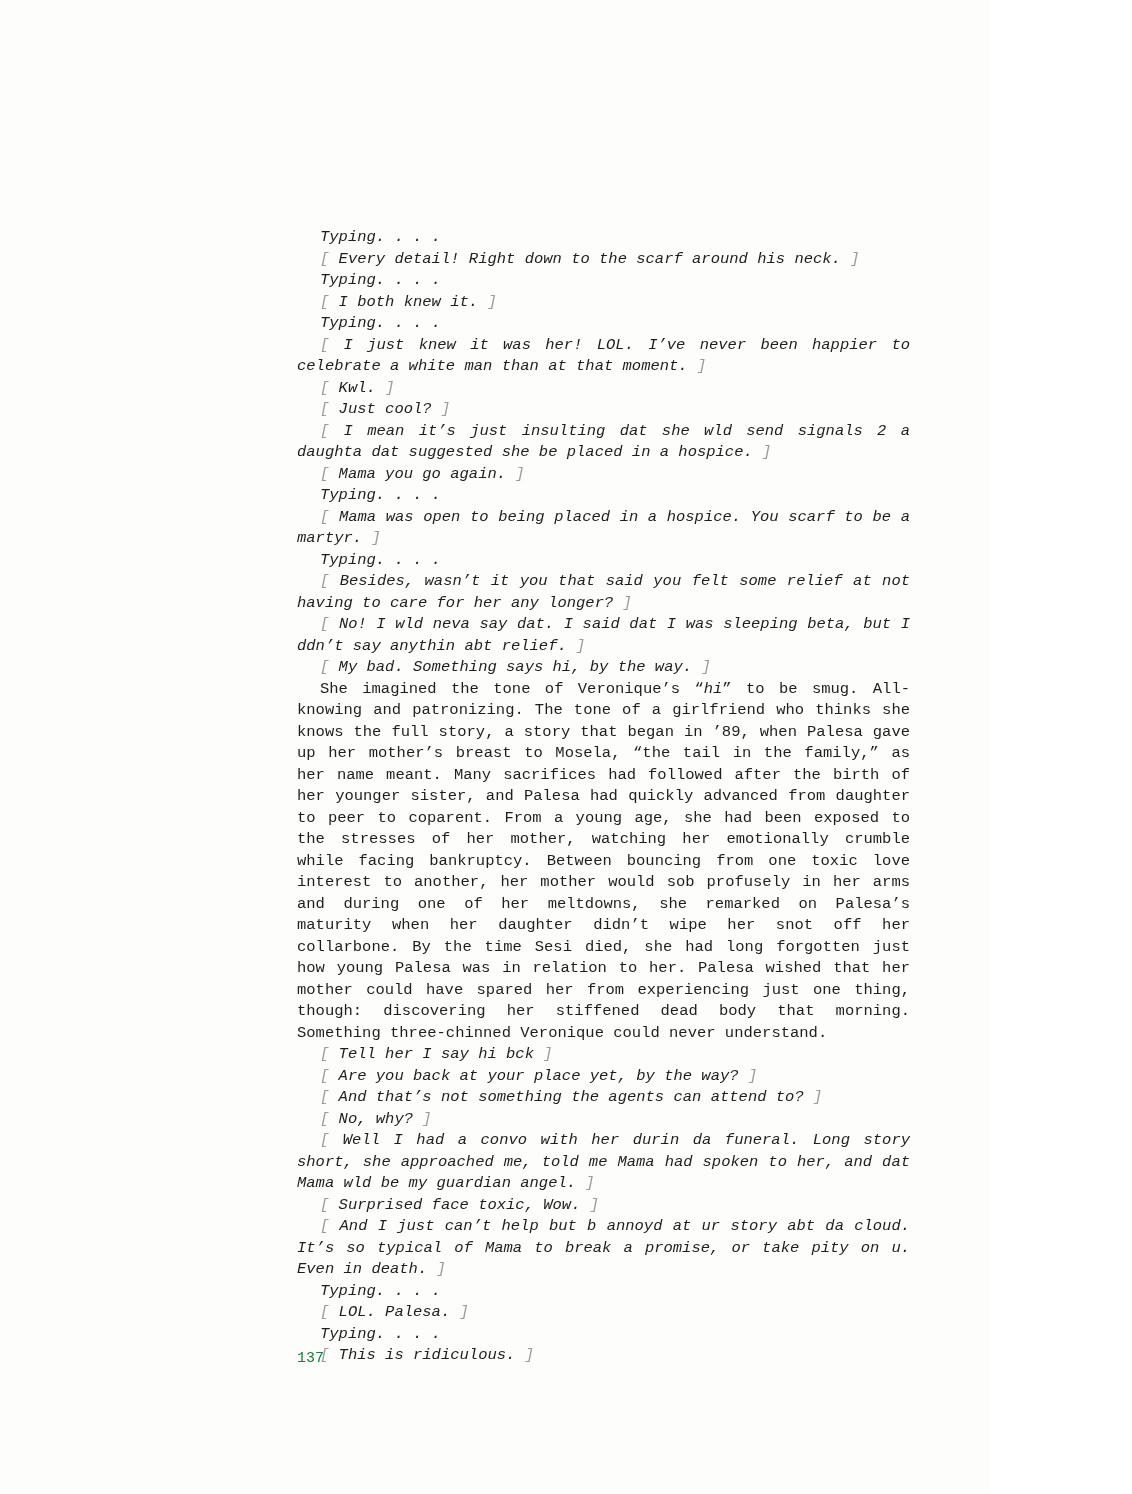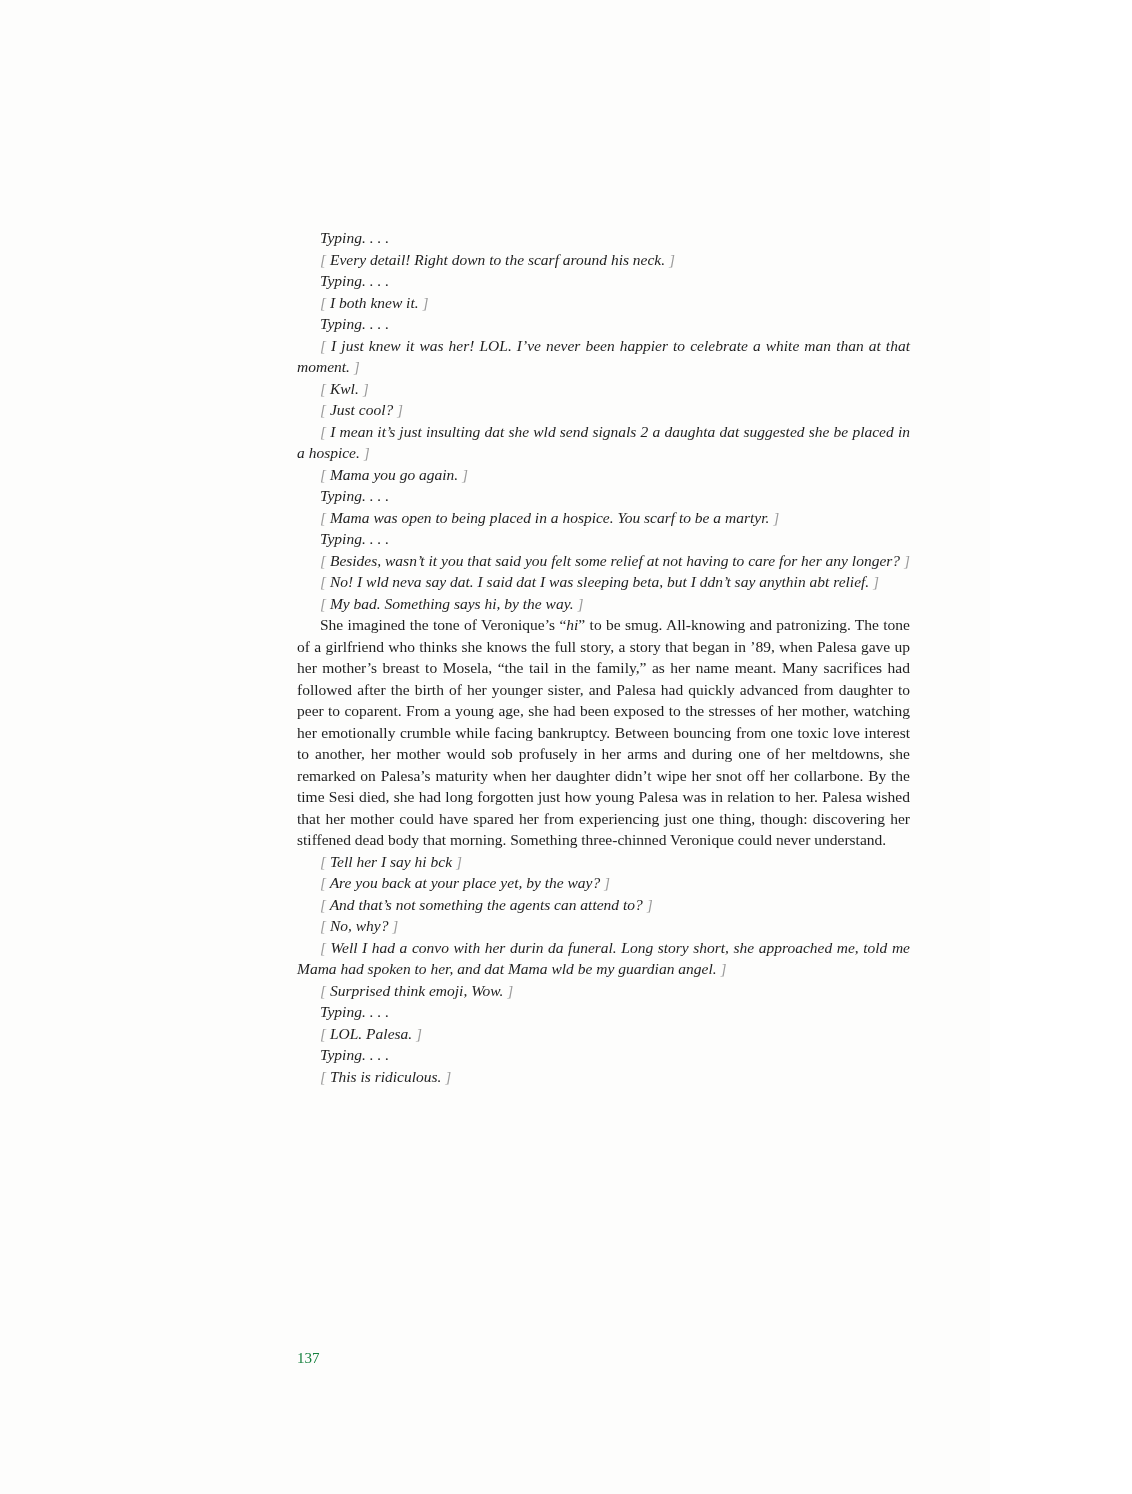--- a/index.html
+++ b/index.html
@@ -5,21 +5,21 @@
   html, body {
     margin: 0;
     padding: 0;
     background: #ffffff;
   }
   .page {
     position: relative;
     width: 990px;
     height: 1494px;
     background: #fdfdfc;
-    font-family: Liberation Serif, serif;
+    font-family: Liberation Mono, monospace;
     color: #1e1e1e;
     overflow: hidden;
   }
   .text-block {
     position: absolute;
     left: 297px;
     top: 227px;
     width: 613px;
     font-size: 15.5px;
     line-height: 21.5px;
@@ -76,21 +76,22 @@
         <p class="chat"><span class="bkt" style="color: rgb(155, 155, 155);">[ </span><span>No! I wld neva say dat. I said dat I was sleeping beta, but I ddn’t say anythin abt relief.</span><span class="bkt" style="color: rgb(155, 155, 155);"> ]</span></p>
         <p class="chat"><span class="bkt" style="color: rgb(155, 155, 155);">[ </span><span>My bad. Something says hi, by the way.</span><span class="bkt" style="color: rgb(155, 155, 155);"> ]</span></p>
       </div>
     <p id="prose" class="prose"><span class="">She imagined the tone of Veronique’s “</span><span class="italic">hi</span><span class="">” to be smug. All-knowing and patronizing. The tone of a girlfriend who thinks she knows the full story, a story that began in ’89, when Palesa gave up her mother’s breast to Mosela, “the tail in the family,” as her name meant. Many sacrifices had followed after the birth of her younger sister, and Palesa had quickly advanced from daughter to peer to coparent. From a young age, she had been exposed to the stresses of her mother, watching her emotionally crumble while facing bankruptcy. Between bouncing from one toxic love interest to another, her mother would sob profusely in her arms and during one of her meltdowns, she remarked on Palesa’s maturity when her daughter didn’t wipe her snot off her collarbone. By the time Sesi died, she had long forgotten just how young Palesa was in relation to her. Palesa wished that her mother could have spared her from experiencing just one thing, though: discovering her stiffened dead body that morning. Something three-chinned Veronique could never understand.</span></p>
     <div id="chat-bottom">
         <p class="chat"><span class="bkt" style="color: rgb(155, 155, 155);">[ </span><span>Tell her I say hi bck</span><span class="bkt" style="color: rgb(155, 155, 155);"> ]</span></p>
         <p class="chat"><span class="bkt" style="color: rgb(155, 155, 155);">[ </span><span>Are you back at your place yet, by the way?</span><span class="bkt" style="color: rgb(155, 155, 155);"> ]</span></p>
         <p class="chat"><span class="bkt" style="color: rgb(155, 155, 155);">[ </span><span>And that’s not something the agents can attend to?</span><span class="bkt" style="color: rgb(155, 155, 155);"> ]</span></p>
         <p class="chat"><span class="bkt" style="color: rgb(155, 155, 155);">[ </span><span>No, why?</span><span class="bkt" style="color: rgb(155, 155, 155);"> ]</span></p>
         <p class="chat"><span class="bkt" style="color: rgb(155, 155, 155);">[ </span><span>Well I had a convo with her durin da funeral. Long story short, she approached me, told me Mama had spoken to her, and dat Mama wld be my guardian angel.</span><span class="bkt" style="color: rgb(155, 155, 155);"> ]</span></p>
-        <p class="chat"><span class="bkt" style="color: rgb(155, 155, 155);">[ </span><span>Surprised think emoji, Wow.</span><span class="bkt" style="color: rgb(155, 155, 155);"> ]</span></p>
+        <p class="chat"><span class="bkt" style="color: rgb(155, 155, 155);">[ </span><span>Surprised face toxic, Wow.</span><span class="bkt" style="color: rgb(155, 155, 155);"> ]</span></p>
+        <p class="chat"><span class="bkt" style="color: rgb(155, 155, 155);">[ </span><span>And I just can’t help but b annoyd at ur story abt da cloud. It’s so typical of Mama to break a promise, or take pity on u. Even in death.</span><span class="bkt" style="color: rgb(155, 155, 155);"> ]</span></p>
         <p class="chat">Typing. . . .</p>
         <p class="chat"><span class="bkt" style="color: rgb(155, 155, 155);">[ </span><span>LOL. Palesa.</span><span class="bkt" style="color: rgb(155, 155, 155);"> ]</span></p>
         <p class="chat">Typing. . . .</p>
         <p class="chat"><span class="bkt" style="color: rgb(155, 155, 155);">[ </span><span>This is ridiculous.</span><span class="bkt" style="color: rgb(155, 155, 155);"> ]</span></p>
       </div>
   </div>
   <div class="pageno">137</div>
 </div>
 
 </body></html>

